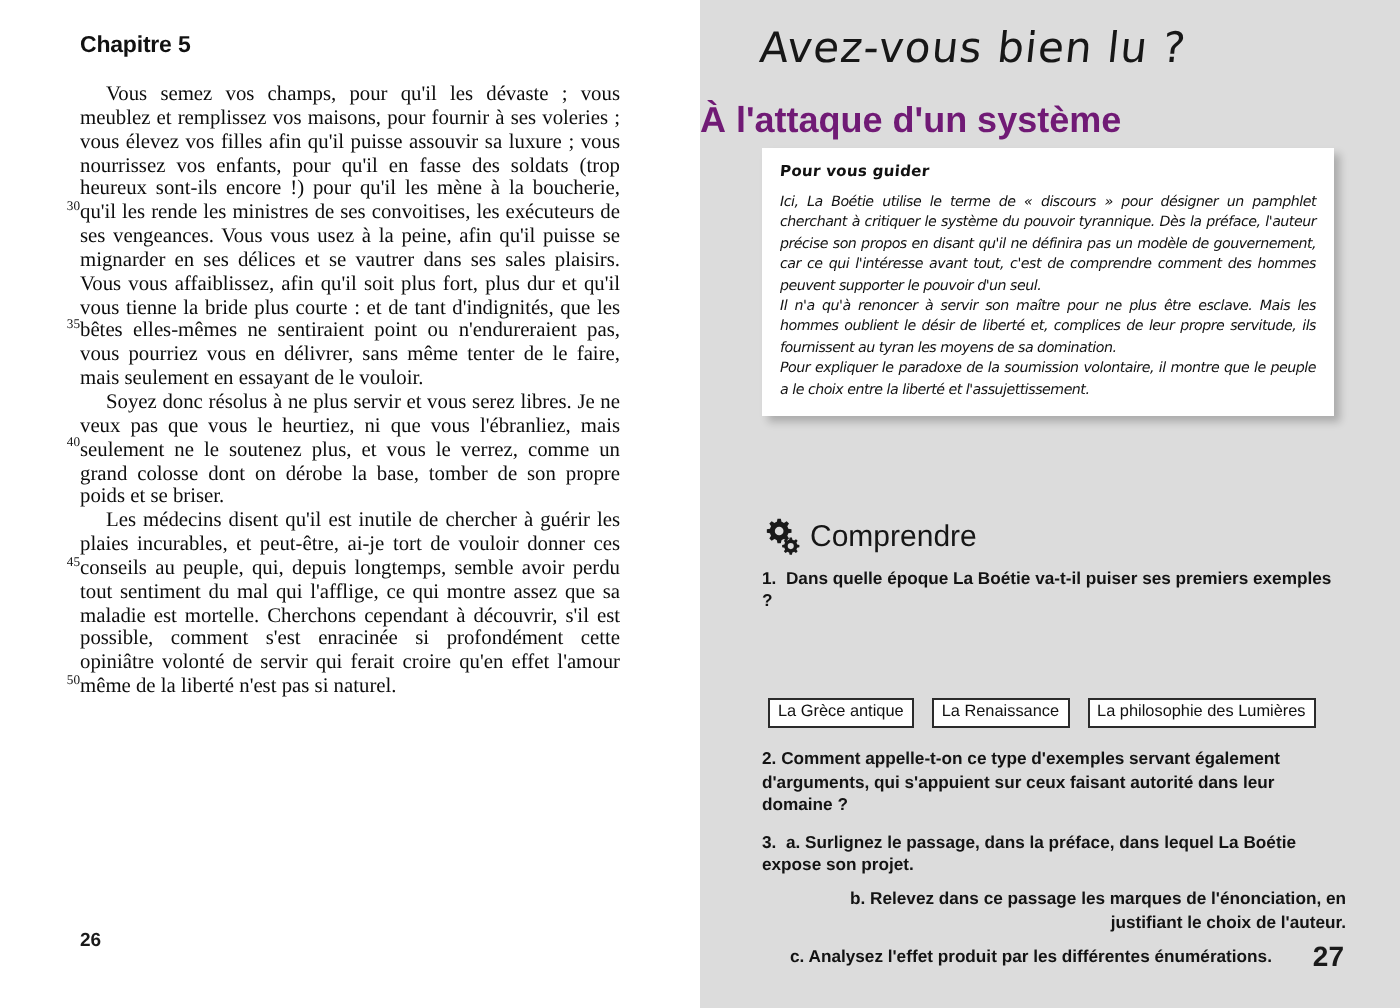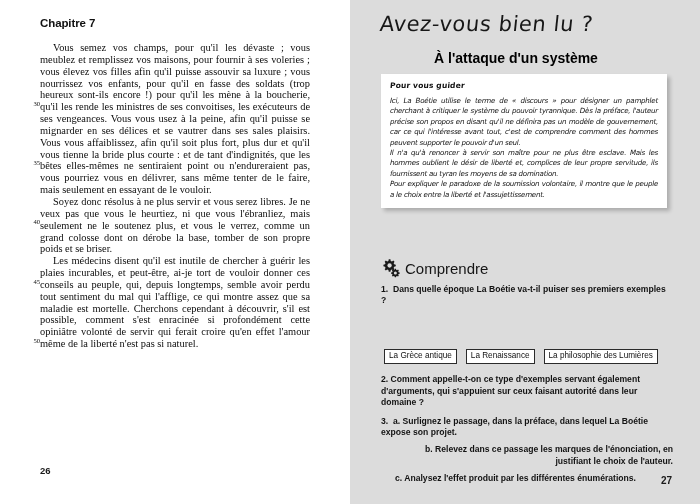--- a/index.html
+++ b/index.html
@@ -95,25 +95,24 @@
     font-weight: normal;
     color: #171717;
     letter-spacing: 0.6px;
     transform: skewX(-6deg);
   }
   .rubric-sub {
     position: absolute;
     left: 0;
     right: 18px;
     top: 50px;
-    text-align: center;
-    font-family: "Liberation Sans", sans-serif;
-    font-weight: bold;
-    font-size: 14px;
-    color: #000000;
+    font-family: "Liberation Sans", sans-serif;
+    font-weight: bold;
+    font-size: 18px;
+    color: #701a75;
   }
 
   .guide-box {
     position: absolute;
     left: 31px;
     top: 74px;
     width: 286px;
     box-sizing: border-box;
     background: #ffffff;
     padding: 7px 9px 8px 9px;
@@ -207,32 +206,32 @@
     white-space: nowrap;
     line-height: 10px;
     margin-top: 38px;
   }
   .folio-right {
     position: absolute;
     right: 28px;
     bottom: 18px;
     font-family: "Liberation Sans", sans-serif;
     font-weight: bold;
-    font-size: 10px;
+    font-size: 14px;
     color: #1a1a1a;
   }
 </style>
 </head>
 <body>
 
 <div class="spread">
 
   <div class="page-left">
 
-    <div class="chapter-title">Chapitre 7</div>
+    <div class="chapter-title">Chapitre 5</div>
 
     <div class="linenums">
       <span class="linenum" style="top:58px;">30</span>
       <span class="linenum" style="top:117px;">35</span>
       <span class="linenum" style="top:176px;">40</span>
       <span class="linenum" style="top:236px;">45</span>
       <span class="linenum" style="top:295px;">50</span>
     </div>
 
     <div class="prose">

